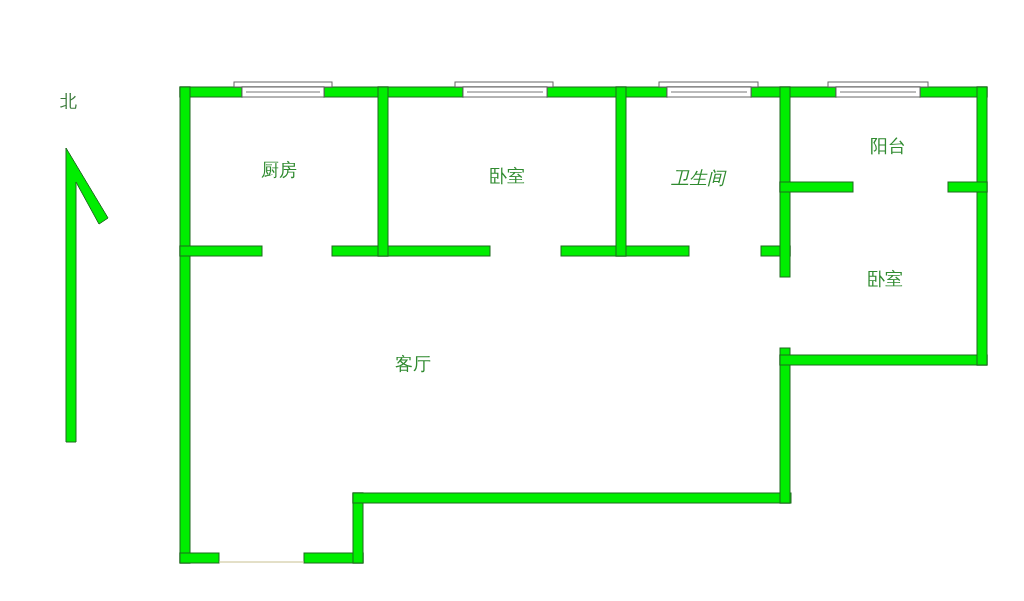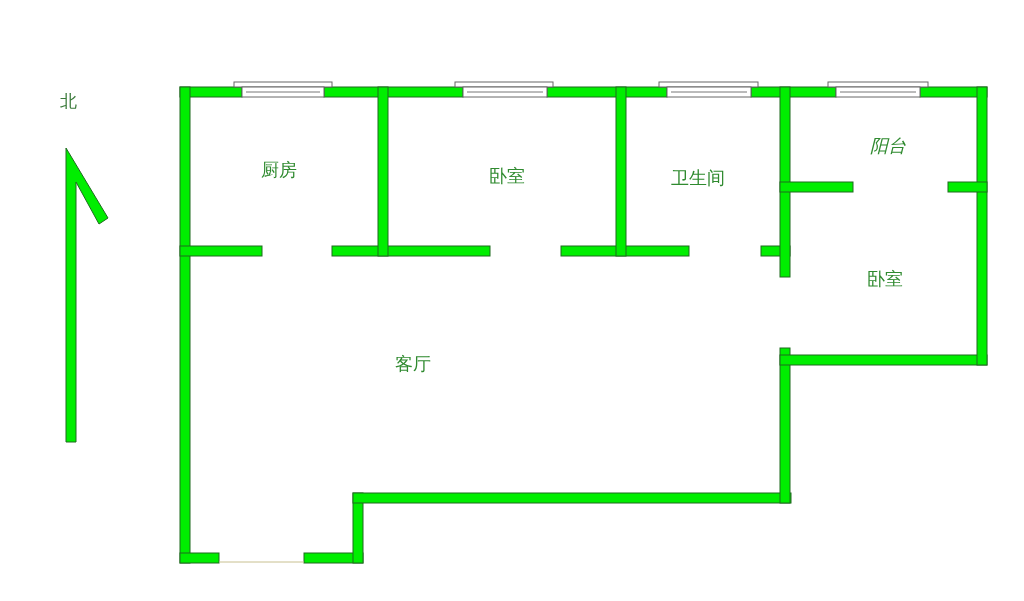--- a/index.html
+++ b/index.html
@@ -75,16 +75,16 @@
     </g>
   </g>
 
   <line x1="219" y1="562" x2="304" y2="562" stroke="#c8c090" stroke-width="1"></line>
 </svg>
 
 <div class="north" style="left:60px;top:90px;">北</div>
 
 <div class="label" style="left:261px;top:158px;">厨房</div>
 <div class="label" style="left:489px;top:164px;">卧室</div>
-<div class="label" style="left:671px;top:166px;">卫生间</div>
-<div class="label" style="left:870px;top:134px;font-style:italic;">阳台</div>
+<div class="label" style="left:671px;top:166px;font-style:italic;">卫生间</div>
+<div class="label" style="left:870px;top:134px;">阳台</div>
 <div class="label" style="left:867px;top:267px;">卧室</div>
 <div class="label" style="left:395px;top:352px;">客厅</div>
 
 </body></html>

